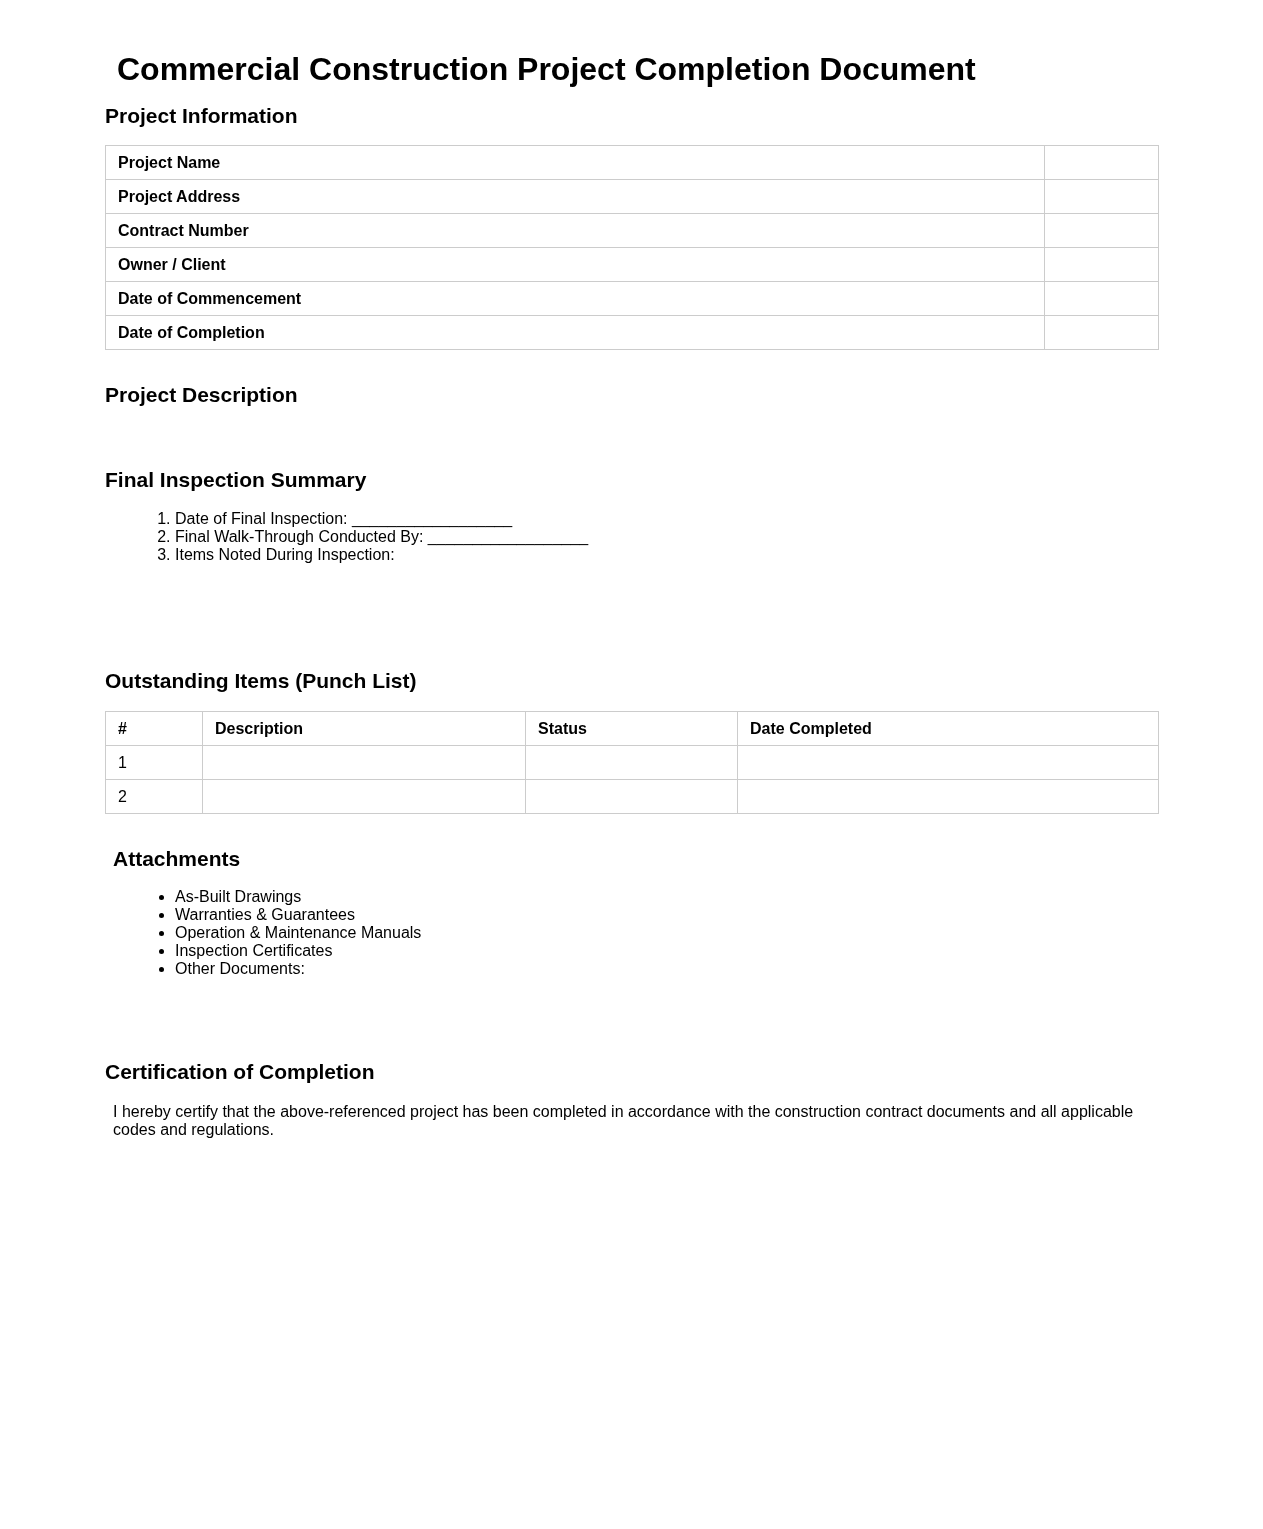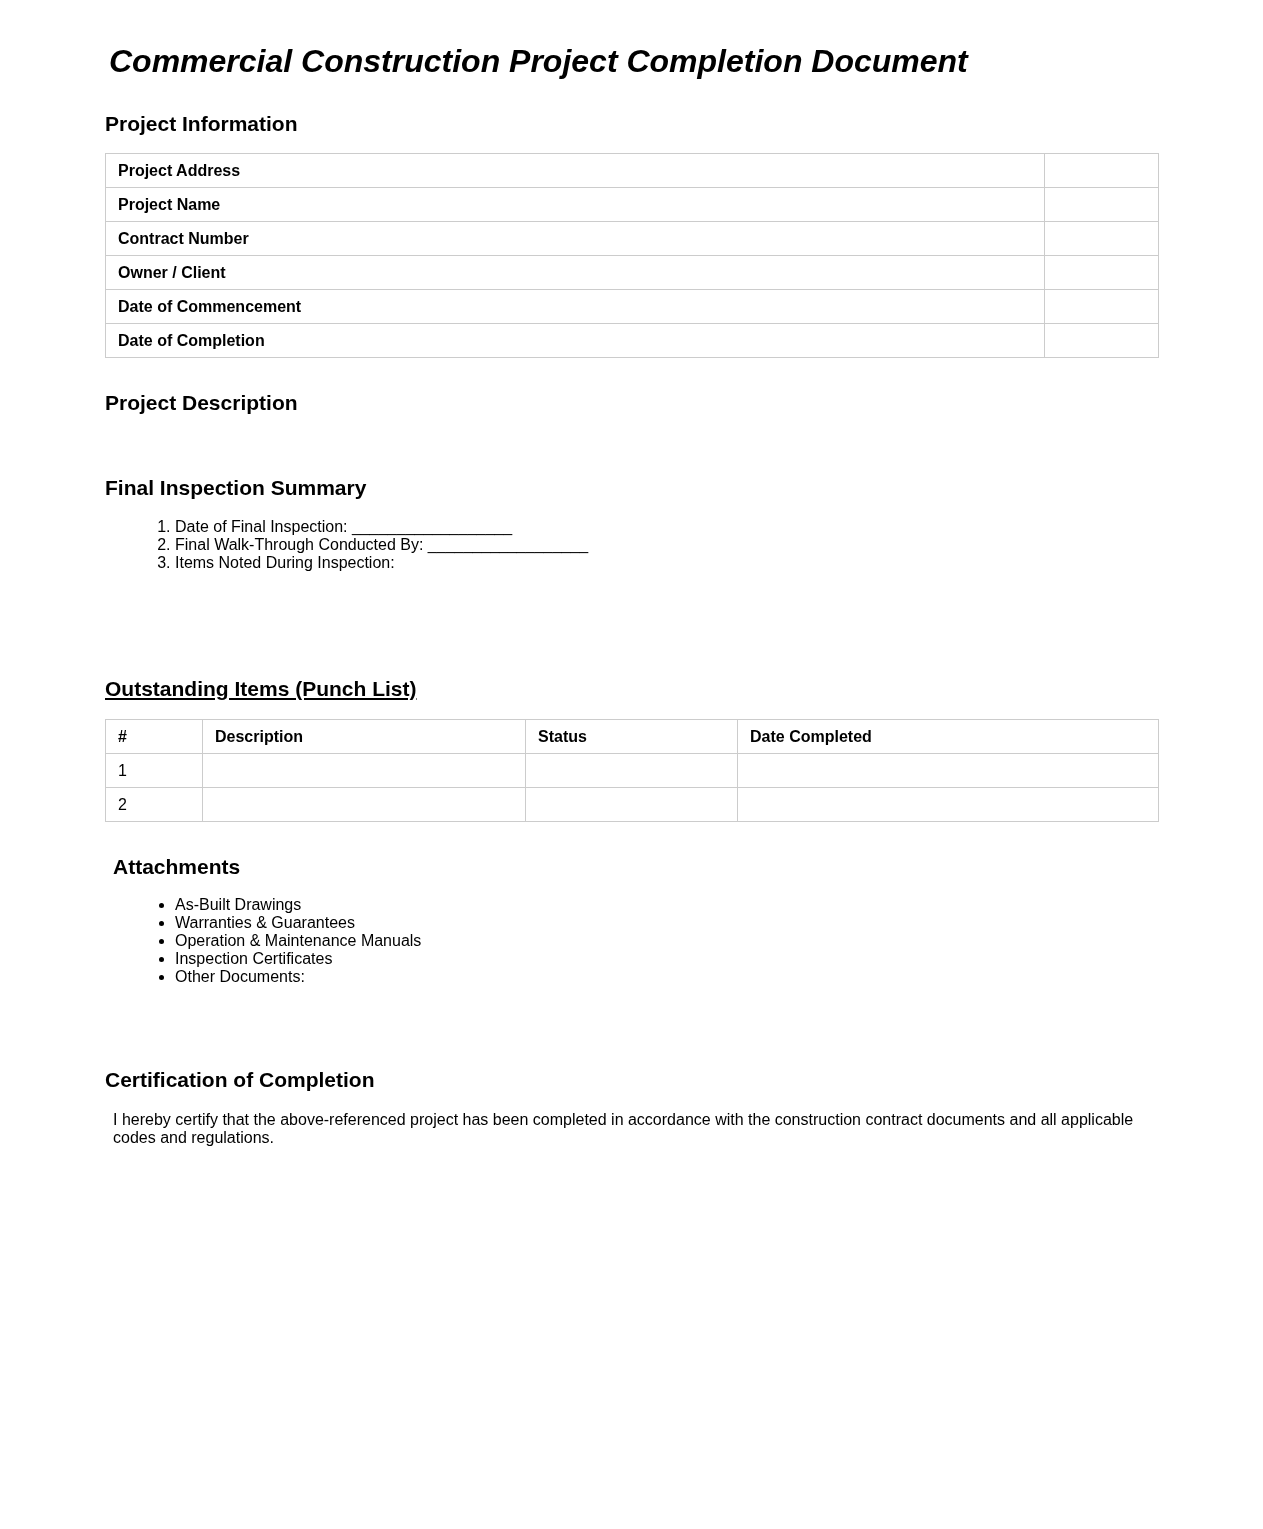--- a/index.html
+++ b/index.html
@@ -16,25 +16,24 @@
       line-height: 18px;
     }
     .page {
       position: relative;
       padding: 0 105px 0 105px;
     }
     h1 {
       font-family: "Liberation Sans", sans-serif;
       font-size: 32px;
       font-weight: bold;
-      margin: 4px;
+      margin: 12px;
       padding-top: 39px;
       line-height: 37px;
       height: 37px;
-      font-style: italic;
     }
     h2 {
       font-family: "Liberation Sans", sans-serif;
       font-size: 21px;
       font-weight: bold;
       margin: 0;
       line-height: 24px;
     }
     table {
       width: 1053px;
@@ -58,26 +57,26 @@
     }
     li {
       line-height: 18px;
       font-size: 16px;
     }
     p {
       margin: 8px;
       font-size: 16px;
       line-height: 18px;
     }
-    #s-info-title { margin-top: 32px; }
+    #s-info-title { margin-top: 16px; }
     #s-info-table { margin-top: 17px; }
     #s-desc-title { margin-top: 33px; }
     #s-insp-title { margin-top: 61px; }
     #s-insp-list { margin-top: 18px; }
-    #s-punch-title { margin-top: 105px; text-decoration: underline; }
+    #s-punch-title { margin-top: 105px; }
     #s-punch-table { margin-top: 18px; }
     #s-att-title { margin-top: 33px; margin-left: 8px; }
     #s-att-list { margin-top: 17px; }
     #s-cert-title { margin-top: 82px; }
     #s-cert-text { margin-top: 19px; width: 1053px; }
   </style>
 </head>
 <body>
 
 <div class="page">
@@ -85,25 +84,25 @@
   <h1>Commercial Construction Project Completion Document</h1>
 
   <h2 id="s-info-title">Project Information</h2>
   <table id="s-info-table">
     <colgroup>
       <col style="width:939px">
       <col style="width:114px">
     </colgroup>
     <tbody>
       <tr>
-        <td class="label">Project Address</td>
+        <td class="label">Project Name</td>
         <td></td>
       </tr>
       <tr>
-        <td class="label">Project Name</td>
+        <td class="label">Project Address</td>
         <td></td>
       </tr>
       <tr>
         <td class="label">Contract Number</td>
         <td></td>
       </tr>
       <tr>
         <td class="label">Owner / Client</td>
         <td></td>
       </tr>

